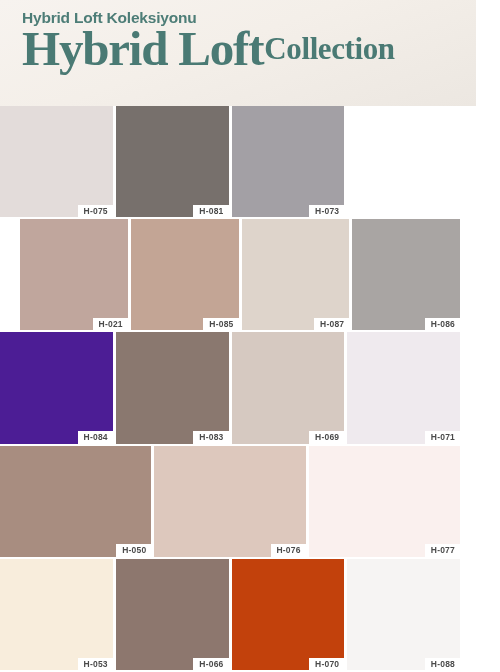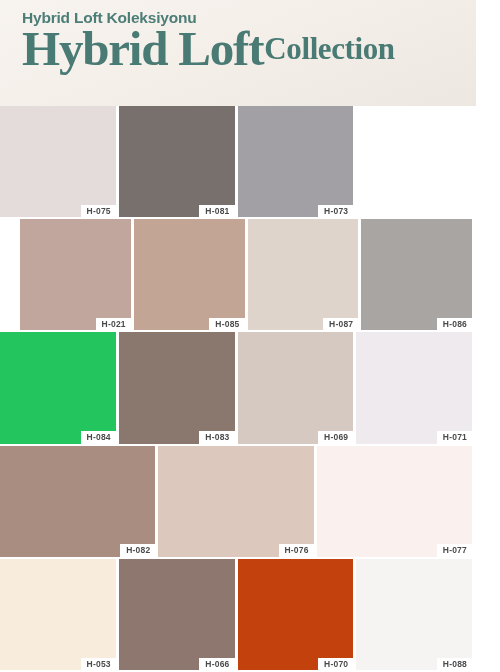--- a/index.html
+++ b/index.html
@@ -87,21 +87,21 @@
   }
 
   .swatch-cell {
     flex: 1 1 0;
     position: relative;
     min-width: 0;
     margin-right: 3px;
     overflow: hidden;
   }
 
-  .swatch-cell:last-child { margin-right: 4px; }
+  .swatch-cell:last-child { margin-right: 16px; }
 
   .swatch-cell.is-empty {
     background: #ffffff !important;
   }
 
   .swatch-label-box {
     position: absolute;
     right: 0;
     bottom: 0;
     background: #ffffff;
@@ -167,21 +167,21 @@
             <span class="swatch-label-text">H-087</span>
           </div>
         </div>
         <div class="swatch-cell" style="background: rgb(169, 165, 163);">
           <div class="swatch-label-box">
             <span class="swatch-label-text">H-086</span>
           </div>
         </div>
       </div>
       <div class="swatch-row">
-        <div class="swatch-cell" style="background: #22c55e;">
+        <div class="swatch-cell" style="background: #4c1d95;">
           <div class="swatch-label-box">
             <span class="swatch-label-text">H-084</span>
           </div>
         </div>
         <div class="swatch-cell" style="background: rgb(138, 120, 111);">
           <div class="swatch-label-box">
             <span class="swatch-label-text">H-083</span>
           </div>
         </div>
         <div class="swatch-cell" style="background: rgb(214, 201, 193);">
@@ -191,21 +191,21 @@
         </div>
         <div class="swatch-cell" style="background: rgb(239, 234, 238);">
           <div class="swatch-label-box">
             <span class="swatch-label-text">H-071</span>
           </div>
         </div>
       </div>
       <div class="swatch-row">
         <div class="swatch-cell" style="background: rgb(168, 141, 128);">
           <div class="swatch-label-box">
-            <span class="swatch-label-text">H-082</span>
+            <span class="swatch-label-text">H-050</span>
           </div>
         </div>
         <div class="swatch-cell" style="background: rgb(221, 200, 189);">
           <div class="swatch-label-box">
             <span class="swatch-label-text">H-076</span>
           </div>
         </div>
         <div class="swatch-cell" style="background: rgb(250, 240, 238);">
           <div class="swatch-label-box">
             <span class="swatch-label-text">H-077</span>

